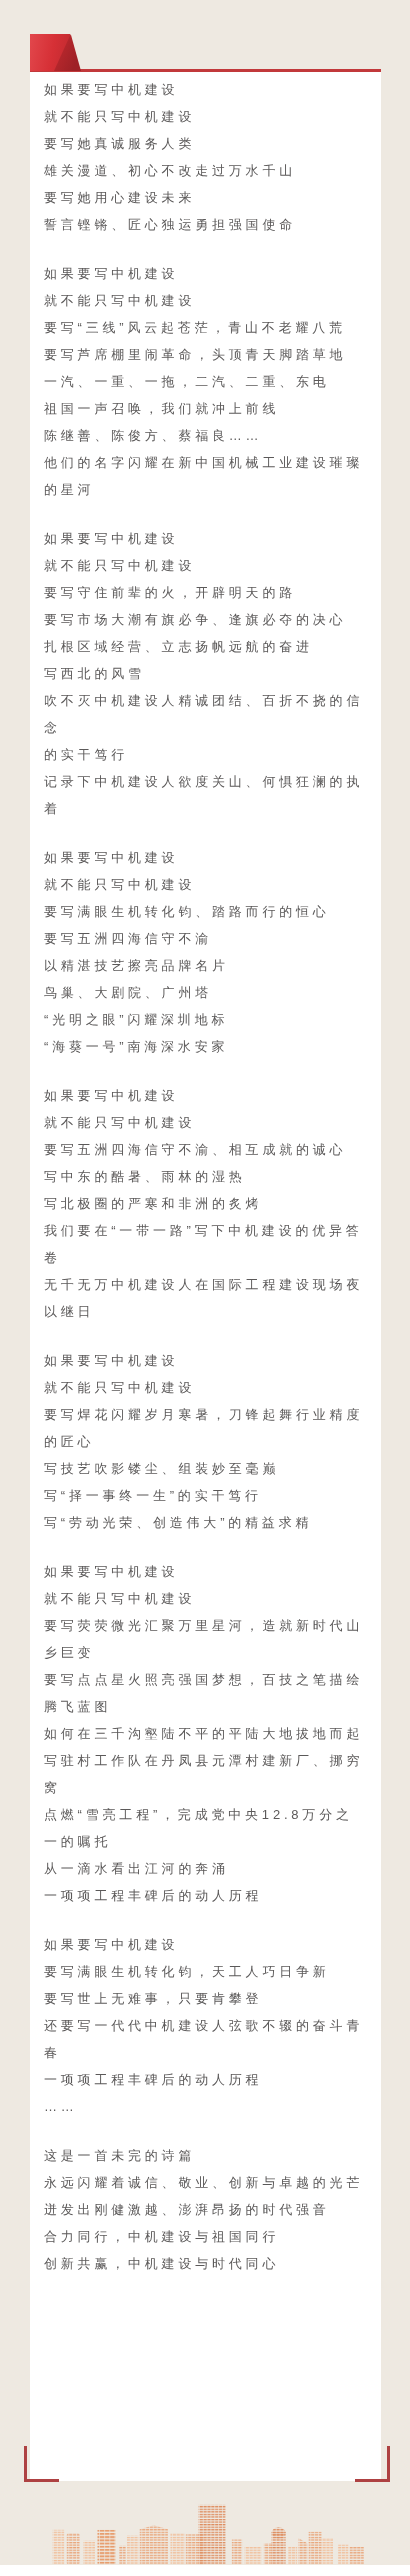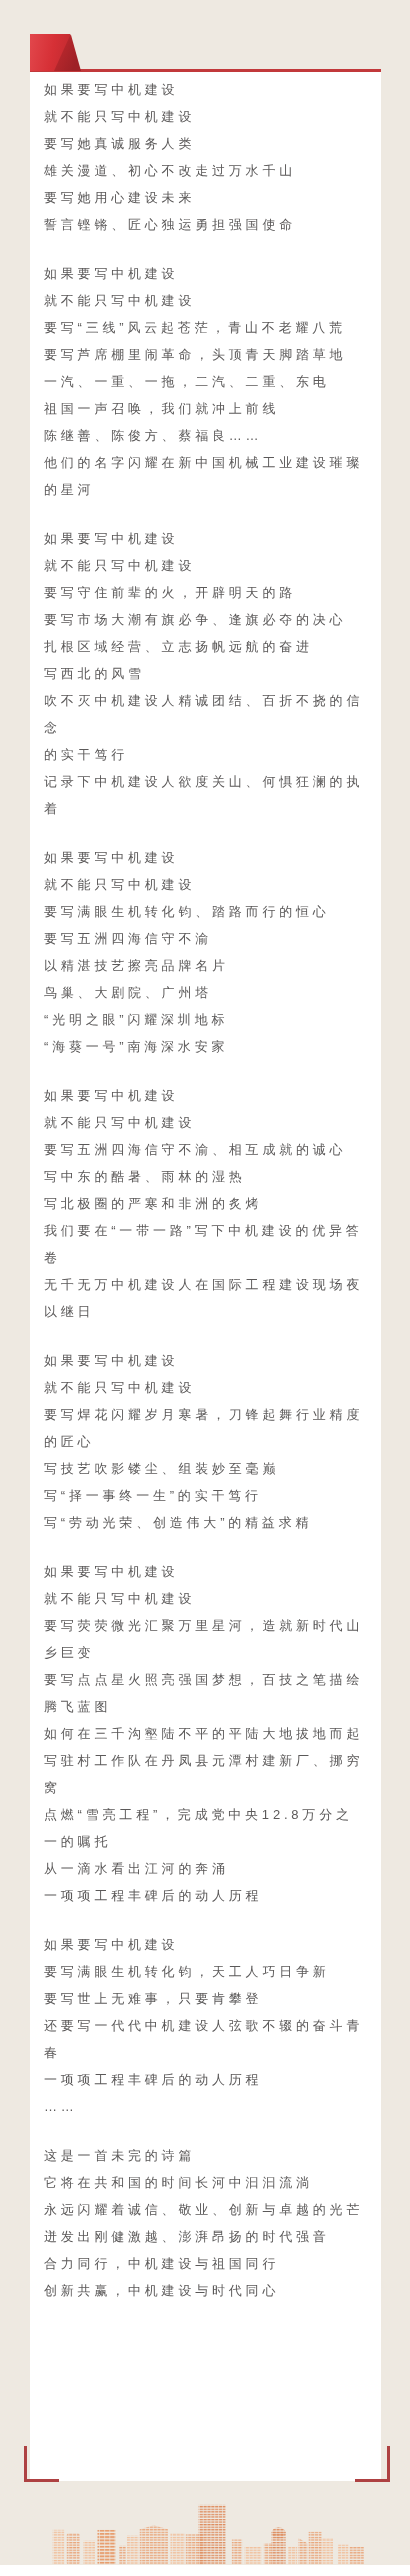--- a/index.html
+++ b/index.html
@@ -115,21 +115,20 @@
     <div class="stanza">
       <p class="line">如果要写中机建设</p>
       <p class="line">要写满眼生机转化钧，天工人巧日争新</p>
       <p class="line">要写世上无难事，只要肯攀登</p>
       <p class="line">还要写一代代中机建设人弦歌不辍的奋斗青春</p>
       <p class="line">一项项工程丰碑后的动人历程</p>
       <p class="line">……</p>
     </div>
     <div class="stanza">
       <p class="line">这是一首未完的诗篇</p>
-      <p class="line">它将在共和国的时间长河中汩汩流淌</p>
       <p class="line">永远闪耀着诚信、敬业、创新与卓越的光芒</p>
       <p class="line">迸发出刚健激越、澎湃昂扬的时代强音</p>
       <p class="line">合力同行，中机建设与祖国同行</p>
       <p class="line">创新共赢，中机建设与时代同心</p>
     </div>
   </div>
 
 <div class="bracket bracket-left"></div>
 <div class="bracket bracket-right"></div>
 

